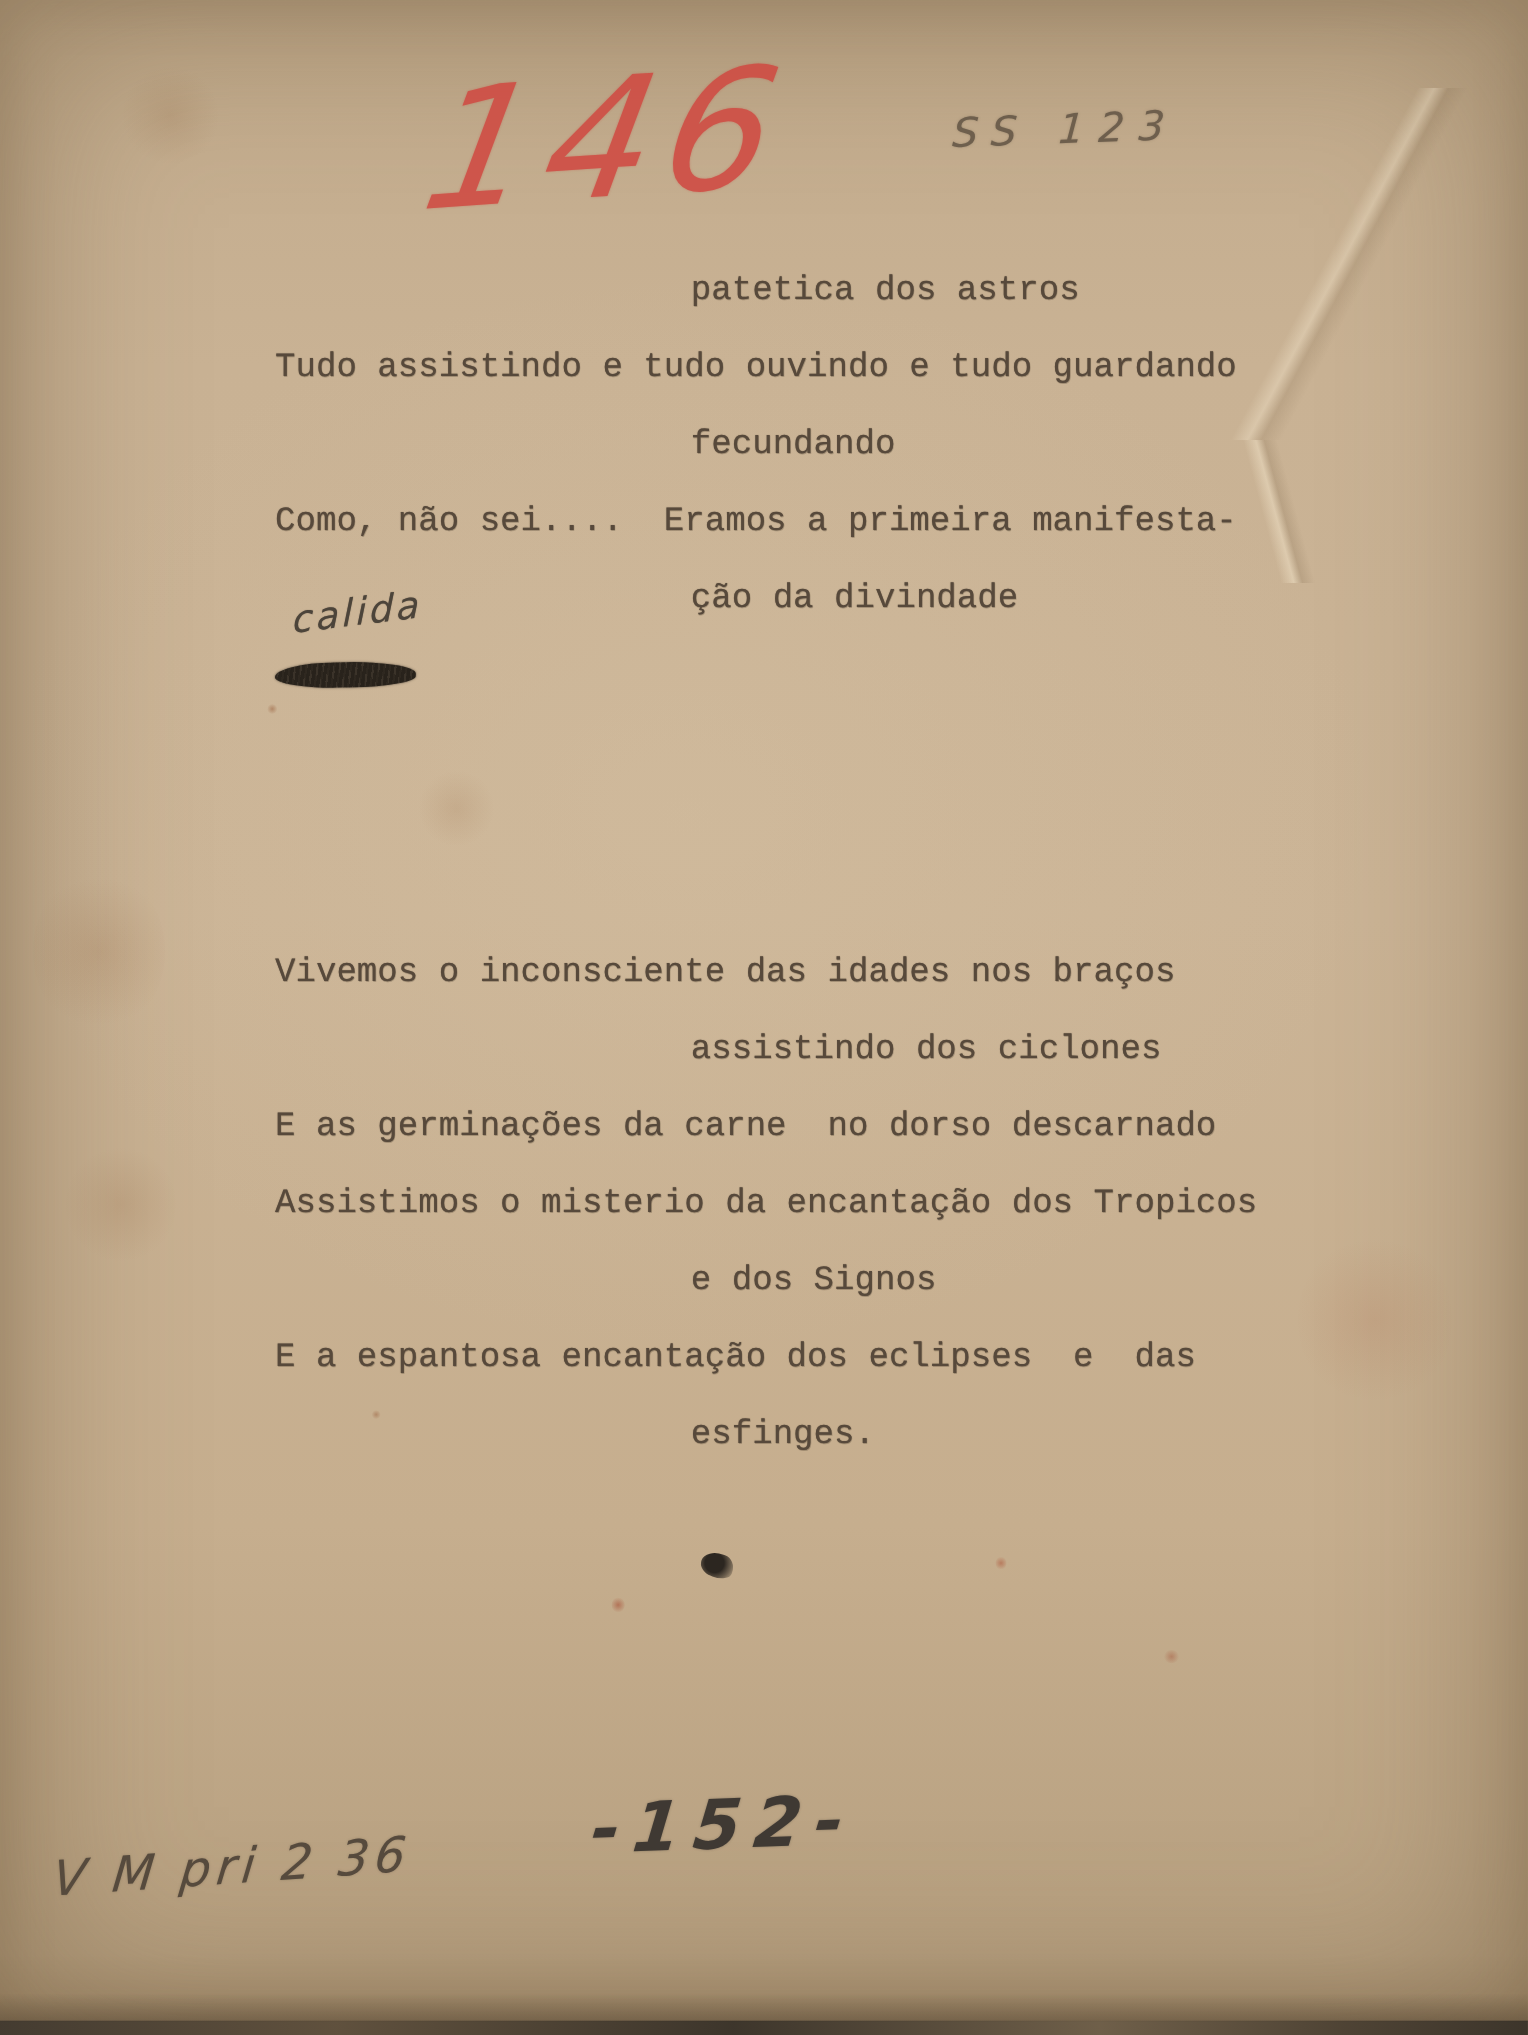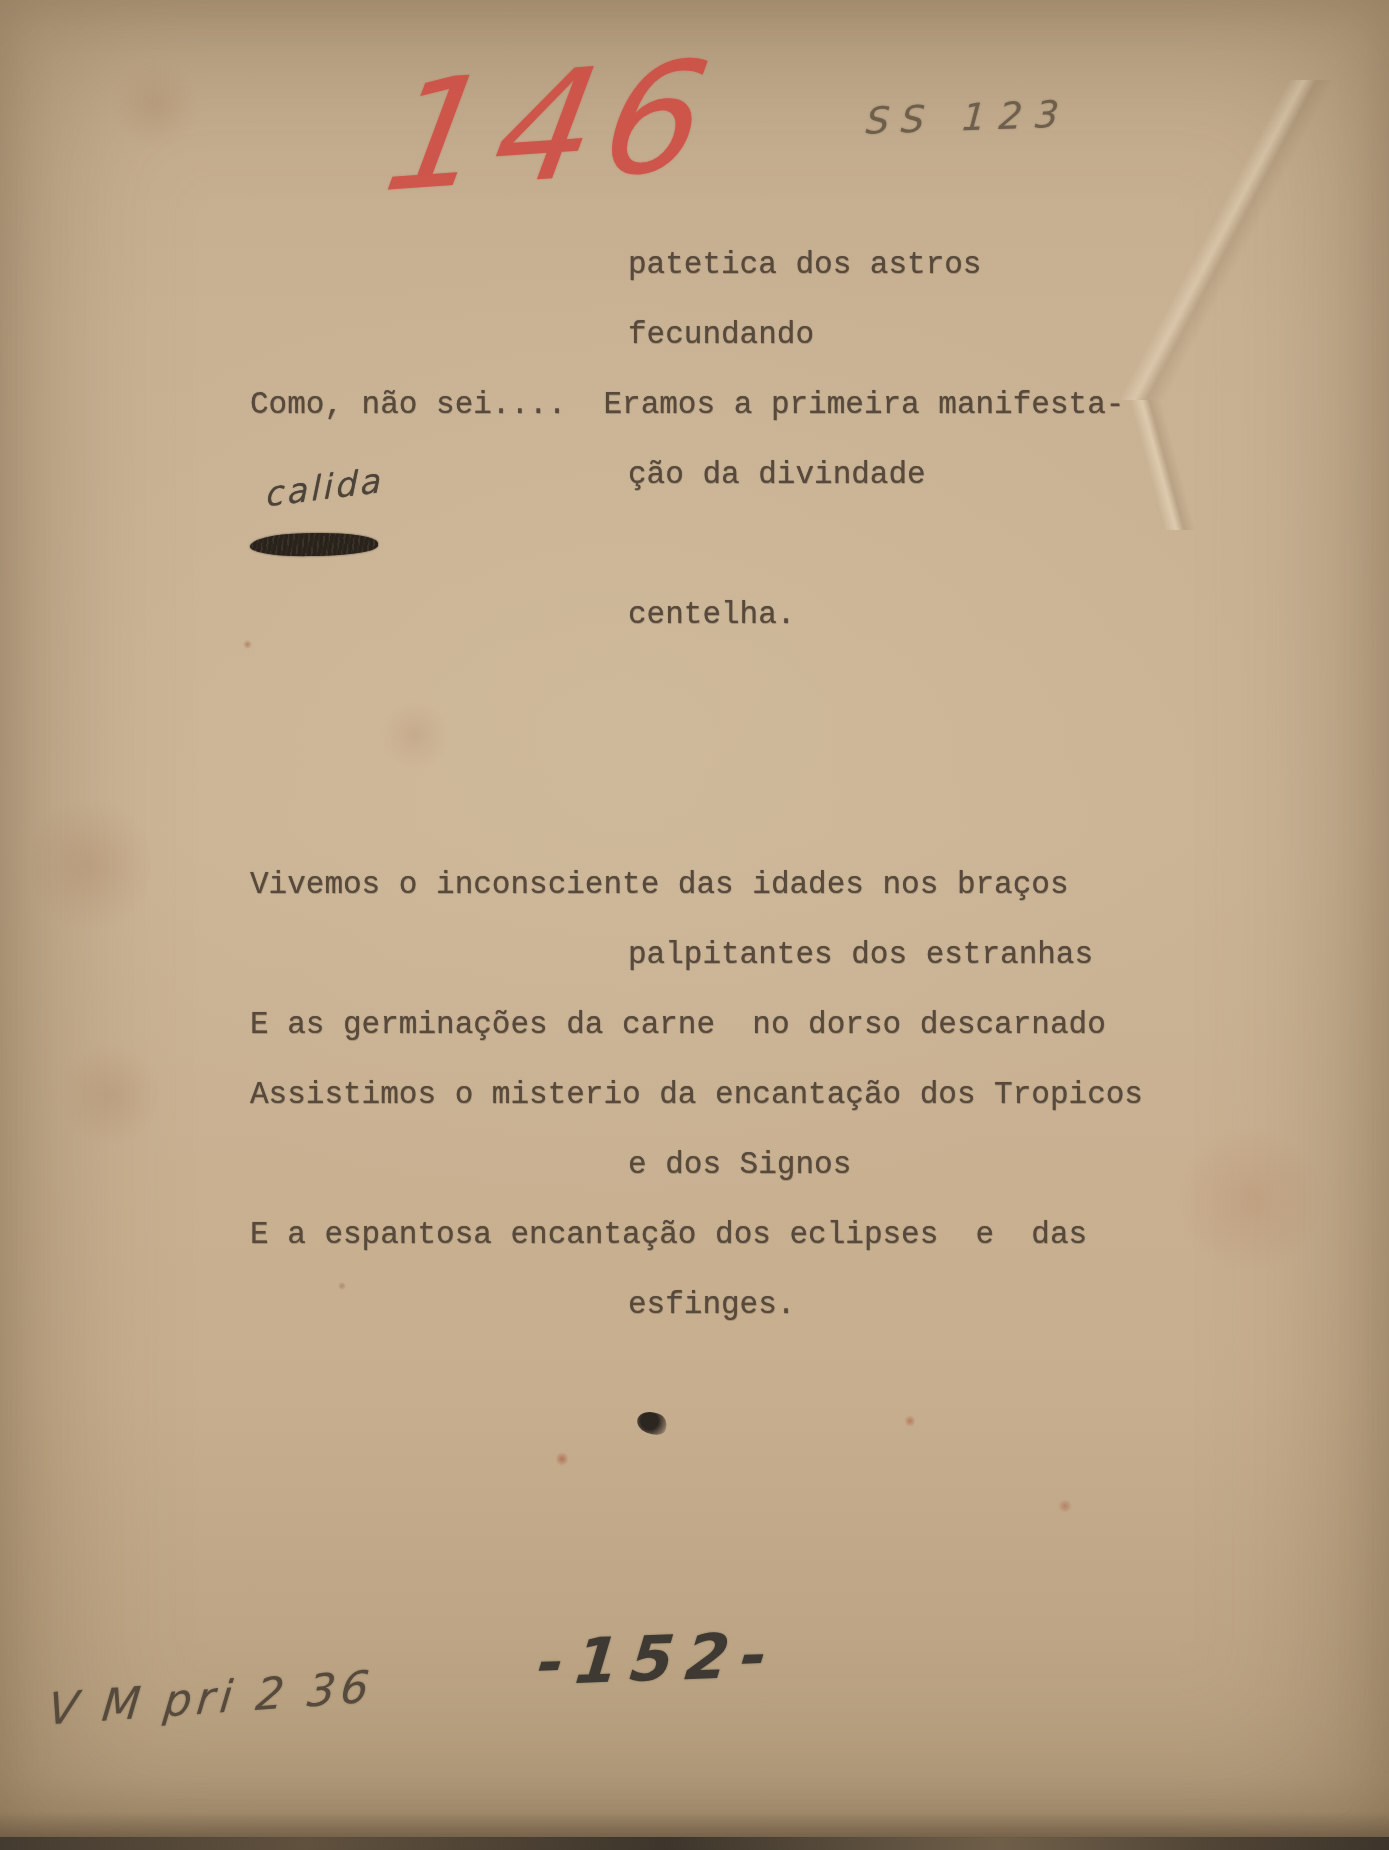--- a/index.html
+++ b/index.html
@@ -145,28 +145,28 @@
   <div class="crease-mid"></div>
   <div class="ink-blot"></div>
   <div class="bottom-edge-fade"></div>
   <div class="bottom-edge"></div>
 
   <div class="red-number">146</div>
   <div class="pencil-code">SS 123</div>
 
   <div class="poem">
       <div class="poem-line indent"><span>patetica dos astros</span></div>
+      <div class="poem-line"><span>Tudo assistindo e tudo ouvindo e tudo guardando</span></div>
       <div class="poem-line indent"><span>fecundando</span></div>
       <div class="poem-line"><span>Como, não sei....  Eramos a primeira manifesta-</span></div>
       <div class="poem-line indent"><span>ção da divindade</span></div>
       <div class="poem-line"><span class="correction-wrap"><span class="scribble"></span><span class="correction-word">calida</span></span></div>
-      <div class="poem-line indent"><span>centelha.</span></div>
       <div class="stanza-gap"></div>
       <div class="poem-line"><span>Vivemos o inconsciente das idades nos braços</span></div>
-      <div class="poem-line indent"><span>palpitantes dos estranhas</span></div>
+      <div class="poem-line indent"><span>assistindo dos ciclones</span></div>
       <div class="poem-line"><span>E as germinações da carne  no dorso descarnado</span></div>
       <div class="poem-line"><span>Assistimos o misterio da encantação dos Tropicos</span></div>
       <div class="poem-line indent"><span>e dos Signos</span></div>
       <div class="poem-line"><span>E a espantosa encantação dos eclipses  e  das</span></div>
       <div class="poem-line indent"><span>esfinges.</span></div>
     </div>
 
   <div class="bottom-number">-152-</div>
   <div class="archive-note">V M pri 2 36</div>
 

